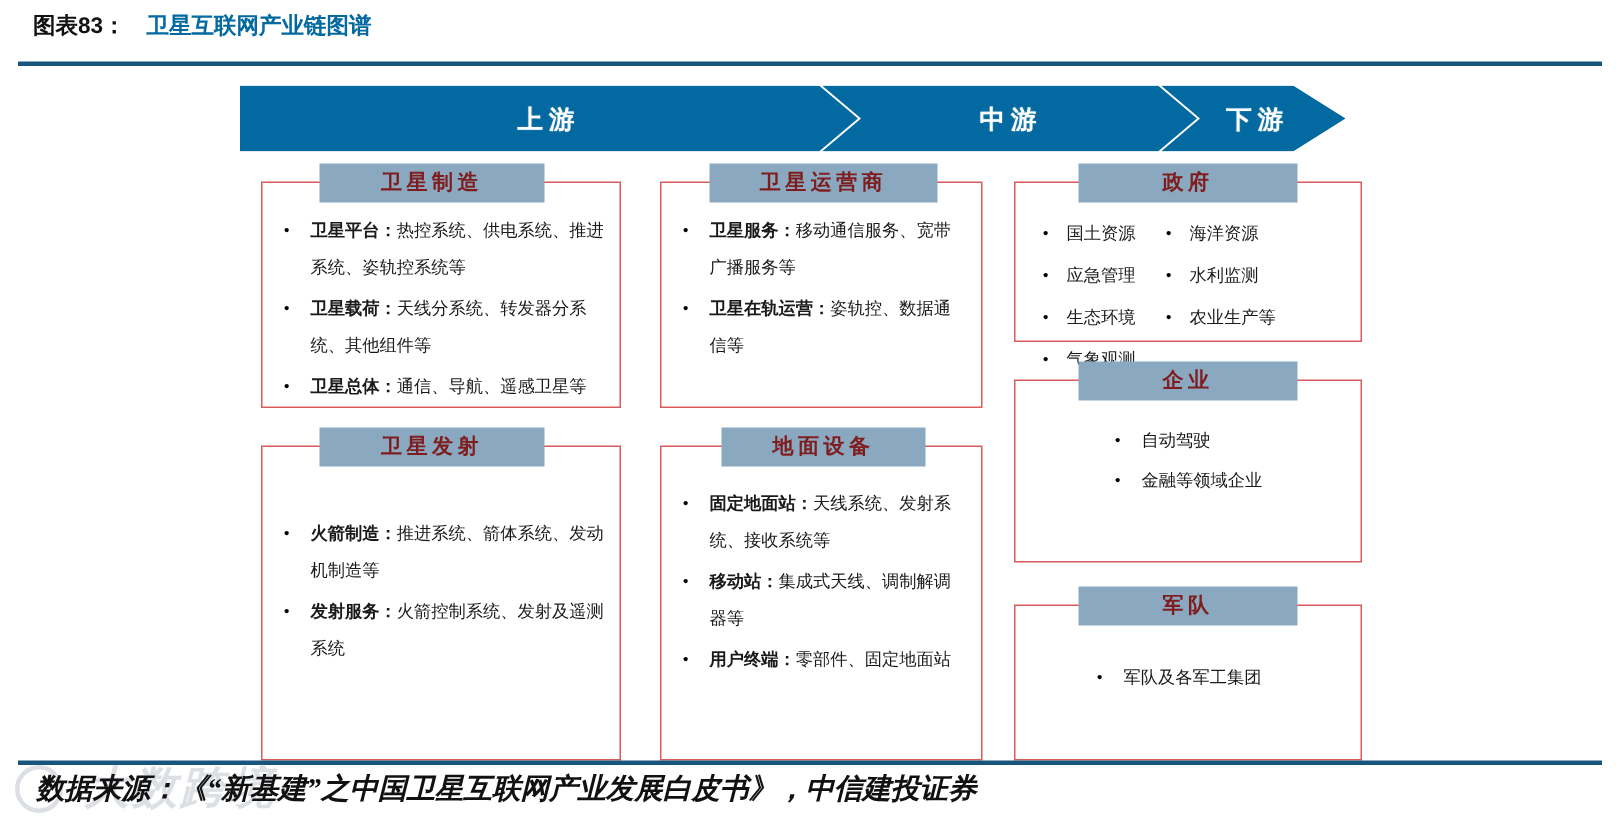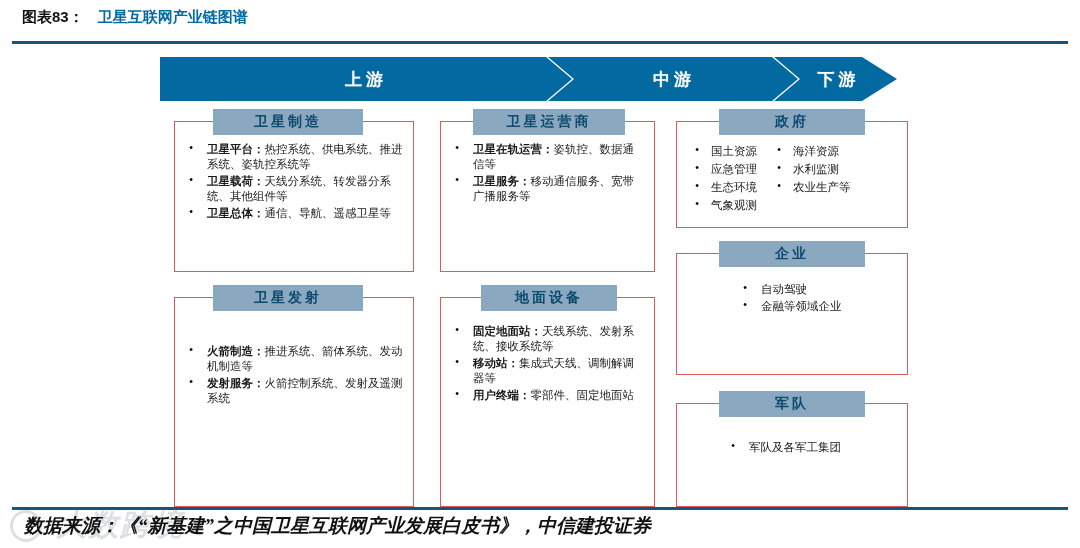--- a/index.html
+++ b/index.html
@@ -26,27 +26,27 @@
   .seg1{left:0;width:412px;clip-path:polygon(0 0,386px 0,412px 50%,386px 100%,0 100%);}
   .seg2{left:388px;width:250px;clip-path:polygon(0 0,224px 0,250px 50%,224px 100%,0 100%,26px 50%);}
   .seg3{left:614px;width:123px;clip-path:polygon(0 0,88px 0,123px 50%,88px 100%,0 100%,26px 50%);}
   .seg2 span{margin-left:2px;}
   .seg3 span{margin-left:6px;}
 
   
   .box{position:absolute;border:1.4px solid #d95b5b;background:#fff;box-sizing:border-box;}
   .box-head{position:absolute;top:-13px;height:26px;background:#8aa9c1;
             display:flex;align-items:center;justify-content:center;}
-  .box-head span{color:#0c4a6e;font-size:14px;font-weight:bold;letter-spacing:3px;
+  .box-head span{color:#7f1d1d;font-size:14px;font-weight:bold;letter-spacing:3px;
             font-family:"Liberation Serif","DejaVu Serif",serif;}
   .box-body{position:absolute;left:0;right:0;top:20px;padding:0 10px;}
 
   ul.blist{list-style:none;margin:0;padding:0;}
   ul.blist li{position:relative;padding-left:22px;margin-bottom:2px;
-      font-size:11.5px;line-height:15px;color:#1a1a1a;
+      font-size:11.5px;line-height:25px;color:#1a1a1a;
       font-family:"Liberation Serif","DejaVu Serif",serif;}
   ul.blist li:before{content:"\2022";position:absolute;left:4px;top:-1px;font-size:12px;color:#000;}
   ul.blist li b{font-weight:bold;}
   ul.blist.nobold li{font-weight:normal;}
 
   .twocol{display:flex;gap:16px;}
   .twocol ul.blist li{padding-left:20px;margin-bottom:3px;white-space:nowrap;}
 
   
   .footer{position:absolute;left:24px;top:513px;font-size:19px;color:#111;
@@ -103,22 +103,22 @@
       </ul>
     </div>
   </div>
 
   <div class="box" style="left:440px;top:121px;width:215px;height:151px;">
     <div class="box-head" style="left:32px;width:152px;">
       <span>卫星运营商</span>
     </div>
     <div class="box-body">
       <ul class="blist">
+        <li><b>卫星服务：</b><span>移动通信服务、宽带广播服务等</span></li>
         <li><b>卫星在轨运营：</b><span>姿轨控、数据通信等</span></li>
-        <li><b>卫星服务：</b><span>移动通信服务、宽带广播服务等</span></li>
       </ul>
     </div>
   </div>
 
   <div class="box" style="left:440px;top:297px;width:215px;height:210px;">
     <div class="box-head" style="left:40px;width:136px;">
       <span>地面设备</span>
     </div>
     <div class="box-body" style="top:26px;">
       <ul class="blist">

